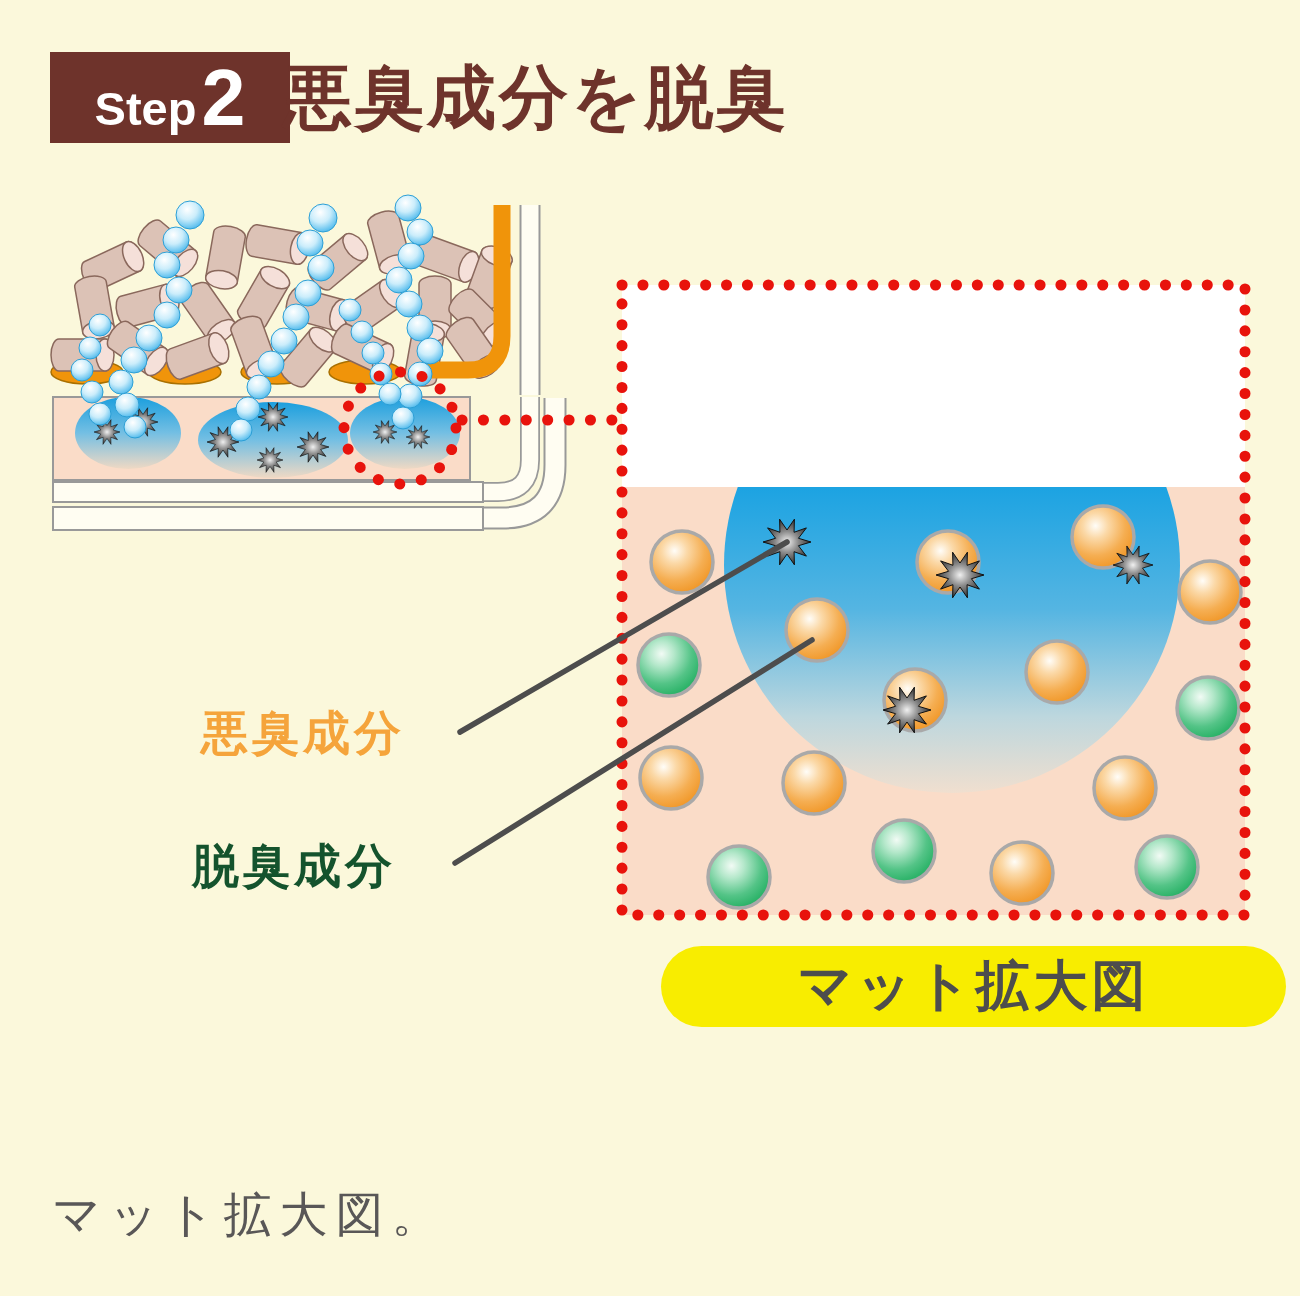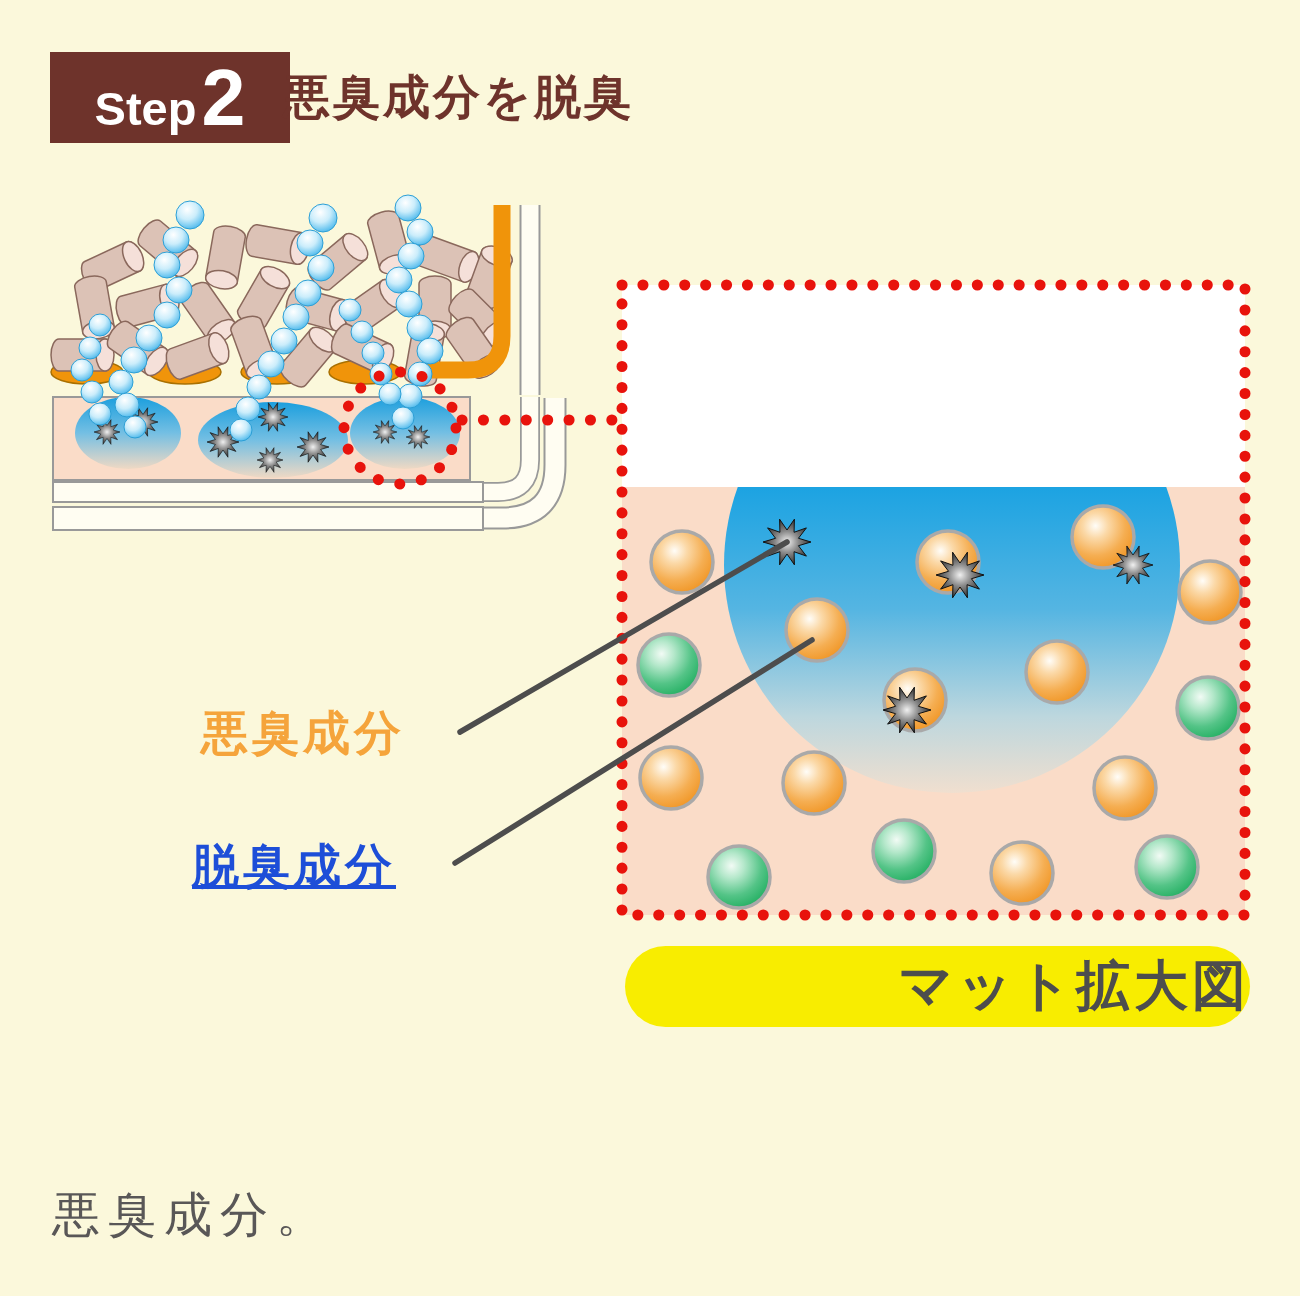--- a/index.html
+++ b/index.html
@@ -5,36 +5,36 @@
   html,body{margin:0;padding:0;}
   body{font-family:"Liberation Sans","DejaVu Sans",sans-serif;}
   #stage{position:relative;width:1300px;height:1296px;background:#FBF8DB;overflow:hidden;}
 
   
   .step-badge{position:absolute;left:50px;top:52px;width:240px;height:91px;background:#6E332B;
     display:flex;align-items:baseline;justify-content:center;color:#FFFFFF;}
   .step-badge .step-word{font-size:47px;font-weight:bold;line-height:91px;}
   .step-badge .step-num{font-size:79px;font-weight:bold;margin-left:5px;line-height:91px;}
   .page-title{position:absolute;left:283px;top:50px;height:95px;display:flex;align-items:center;
-    font-size:47px;font-weight:bold;color:#6E332B;letter-spacing:3px;}
+    font-size:69px;font-weight:bold;color:#6E332B;letter-spacing:3px;}
 
   
   .abs{position:absolute;}
   #left-illu{left:40px;top:190px;}
   #mag-view{left:610px;top:275px;}
   #line-overlay{left:0;top:0;pointer-events:none;}
 
   
   .callout{position:absolute;font-weight:bold;font-size:47px;letter-spacing:4px;}
   #odor-label{left:201px;top:702px;color:#F5A43B;}
-  #deo-label{left:192px;top:835px;color:#1d4ed8;text-decoration:underline;}
-
-  
-  .mat-banner{position:absolute;left:625px;top:946px;width:625px;height:81px;background:#F8ED00;
-    border-radius:42px;display:flex;align-items:center;justify-content:flex-end;
+  #deo-label{left:192px;top:835px;color:#14532d;}
+
+  
+  .mat-banner{position:absolute;left:661px;top:946px;width:625px;height:81px;background:#F8ED00;
+    border-radius:42px;display:flex;align-items:center;justify-content:center;
     font-size:54px;font-weight:bold;color:#4D4D4D;letter-spacing:4px;}
 
   
   .caption{position:absolute;left:52px;top:1095px;width:1210px;font-size:48px;color:#595757;
     letter-spacing:8px;line-height:80px;}
 </style>
 </head>
 <body>
 
 <div id="stage">
@@ -323,16 +323,16 @@
 
   <div id="odor-label" class="callout">悪臭成分</div>
   <div id="deo-label" class="callout">脱臭成分</div>
 
   <div class="mat-banner">
     <span>マット拡大図</span>
   </div>
 
   <div class="caption">
     <br>
-    <span>悪臭成分。</span>
+    <span>マット拡大図。</span>
   </div>
 
 </div>
 
 </body></html>

